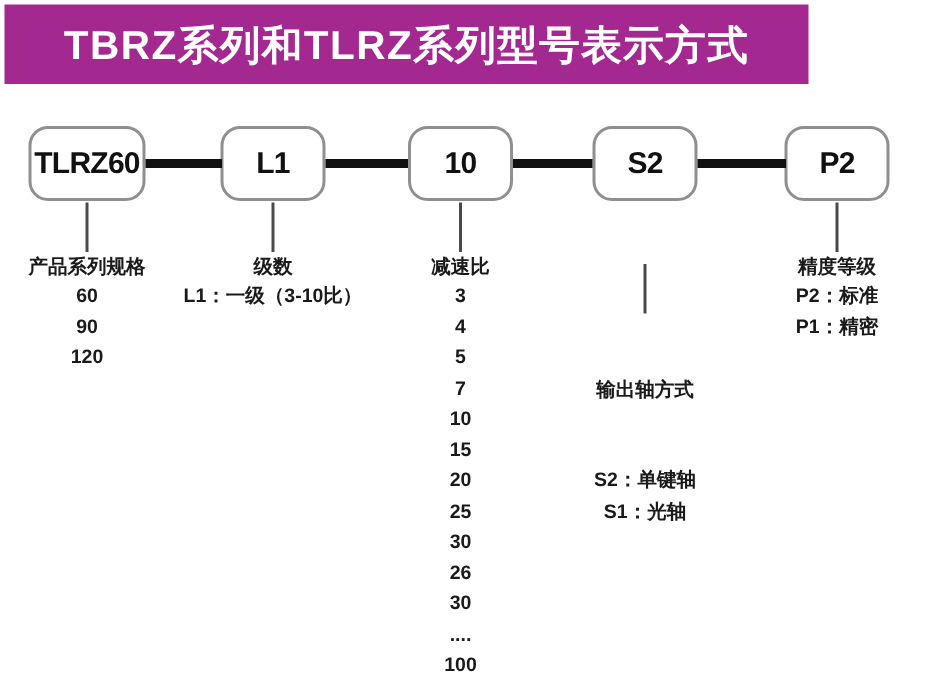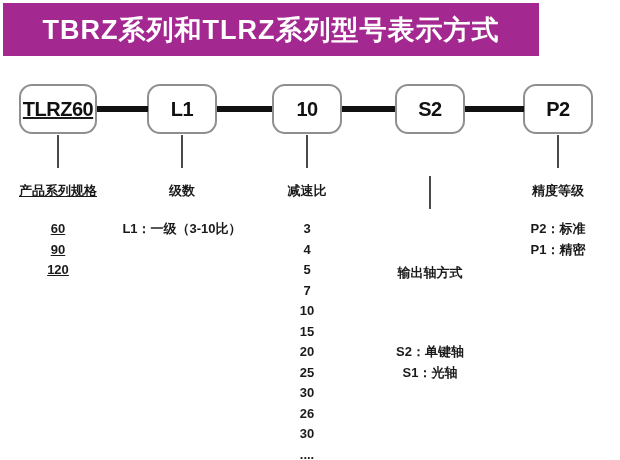--- a/index.html
+++ b/index.html
@@ -18,42 +18,42 @@
   .header-title {
     color: #ffffff; font-weight: bold; font-size: 27px; letter-spacing: 1px;
     white-space: nowrap;
   }
   
   .diagram { position: absolute; left: 0; top: 84px; width: 620px; height: 376px; }
   .column {
     position: absolute; top: 0;
     display: flex; flex-direction: column; align-items: center;
   }
-  .col-0 { left: 3px;   width: 110px; text-decoration: underline; }
+  .col-0 { left: 3px;   width: 110px; }
   .col-1 { left: 107px; width: 150px; }
   .col-2 { left: 247px; width: 120px; }
   .col-3 { left: 360px; width: 140px; gap: 41px; }
   .col-4 { left: 498px; width: 120px; }
   .model-box {
     box-sizing: border-box;
     width: 70px; height: 50px;
     border: 2px solid #8f8f8f; border-radius: 13px;
     background: #ffffff;
     display: flex; align-items: center; justify-content: center;
     font-weight: bold; font-size: 20px; color: #111;
     letter-spacing: -0.5px;
   }
   .col-0 .model-box { width: 78px; }
   .drop-line {
     width: 0; height: 33px; border-left: 2px solid #4a4a4a; margin-top: 1px;
   }
   .column-heading {
-    font-weight: bold; font-size: 13px; margin-top: 14px; white-space: nowrap; text-align: center;
+    font-weight: bold; font-size: 13px; margin-top: 1px; white-space: nowrap; text-align: center;
   }
-  .option-list { margin-top: 19px; text-align: center; }
+  .option-list { margin-top: 0; text-align: center; }
   .option-item {
     font-weight: bold; font-size: 13px; line-height: 20.5px; white-space: nowrap;
   }
   .connector { position: absolute; top: 22px; height: 6px; background: #111111; }
   .conn-0 { left: 97px;  width: 51px; }
   .conn-1 { left: 217px; width: 55px; }
   .conn-2 { left: 342px; width: 53px; }
   .conn-3 { left: 465px; width: 59px; }
 </style>
 </head>

